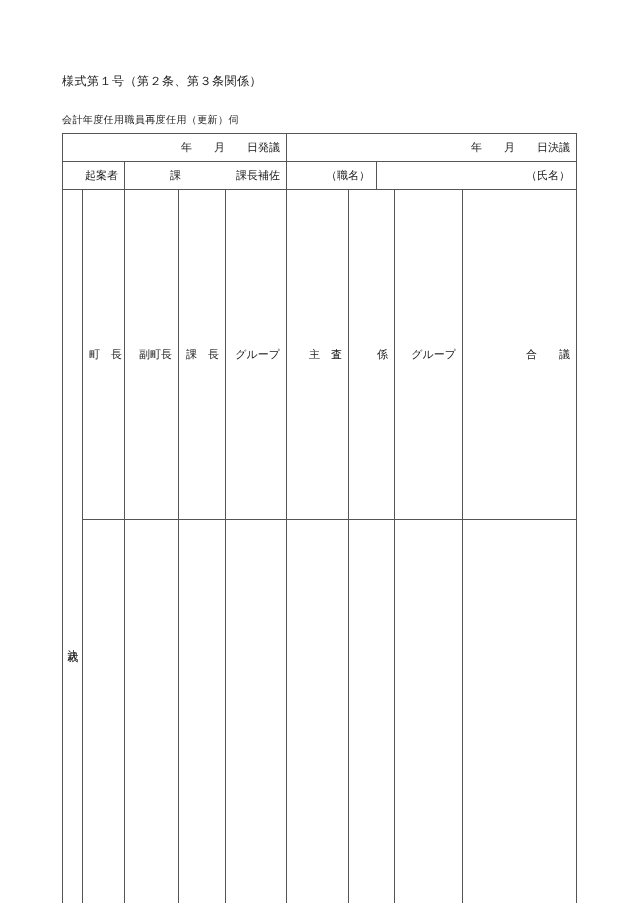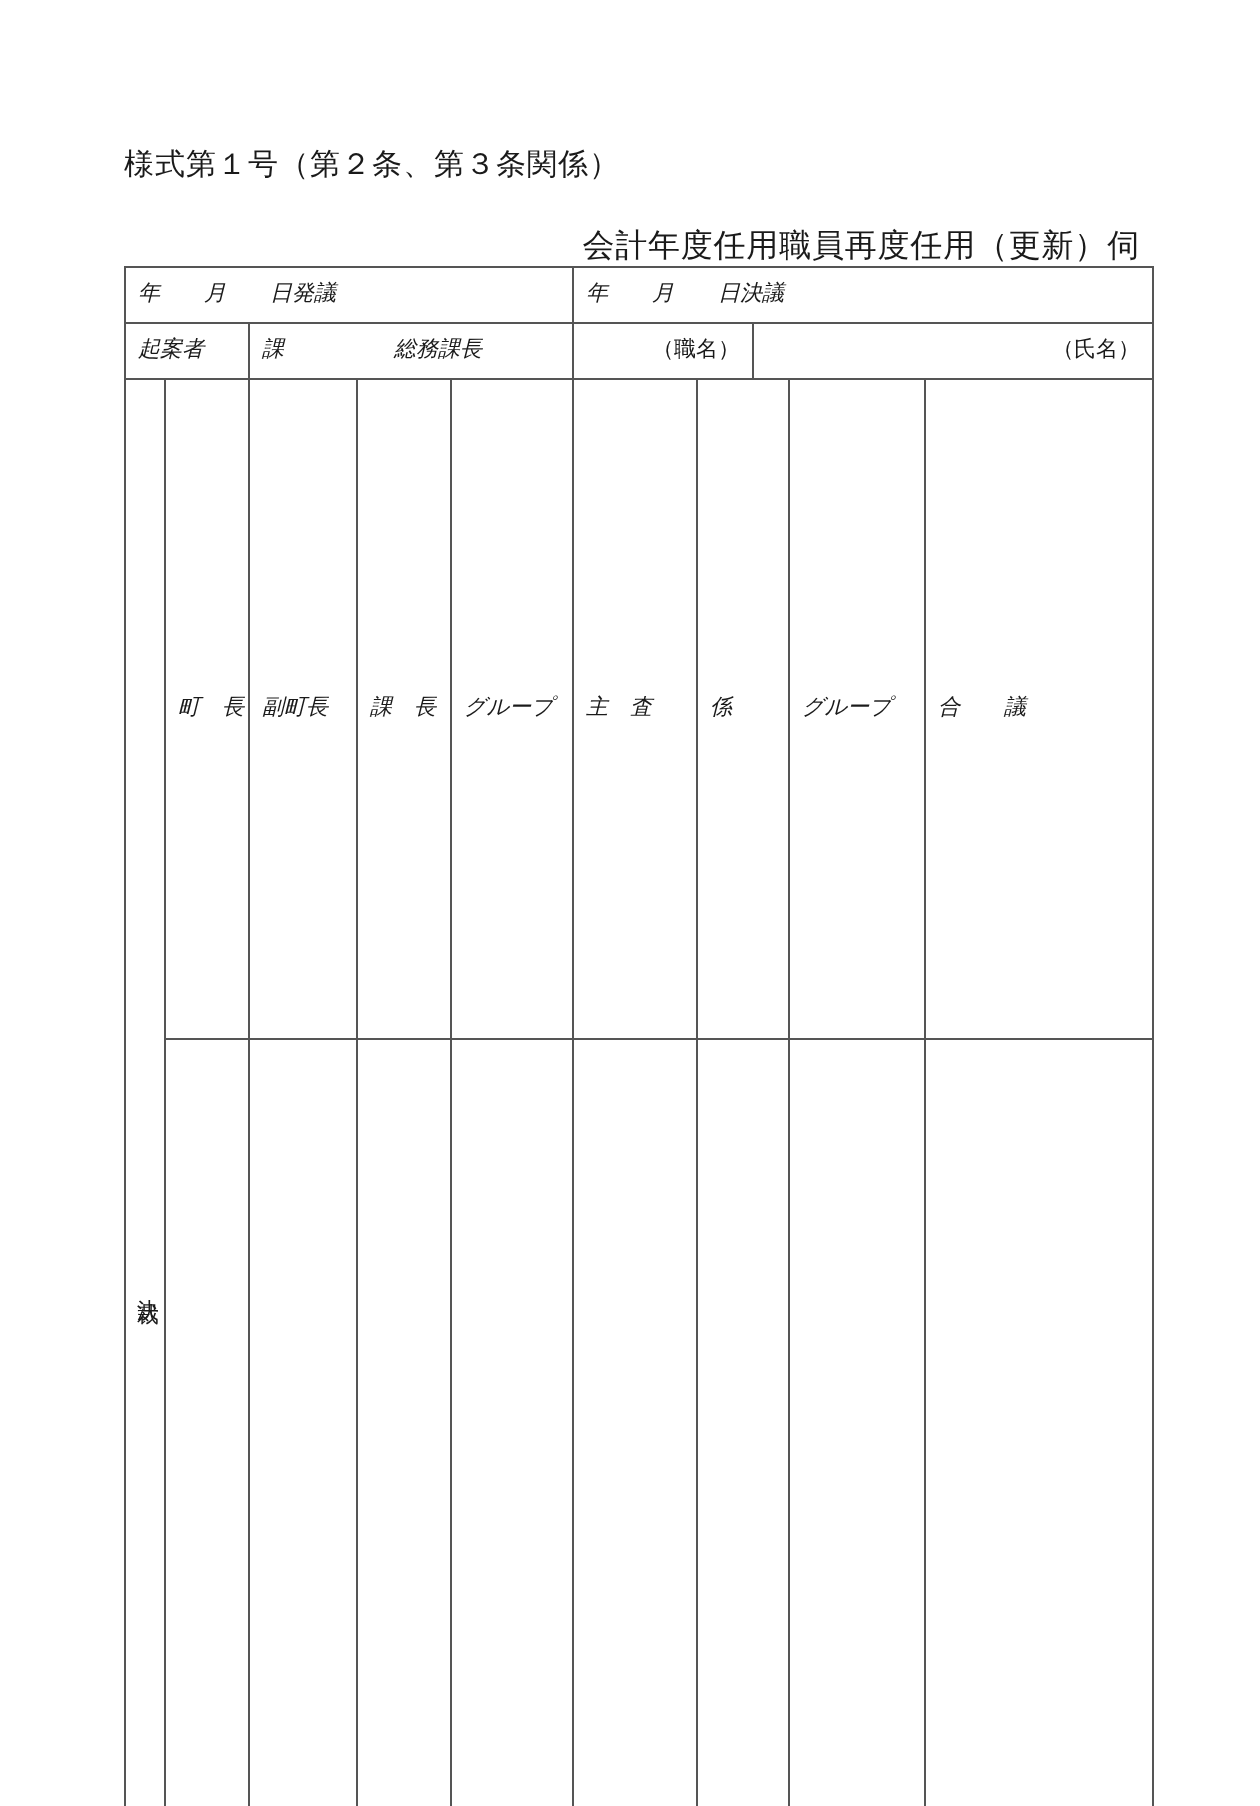--- a/index.html
+++ b/index.html
@@ -18,31 +18,31 @@
   .page {
     position: absolute;
     left: 0; top: 0;
     width: 630px;
     height: 903px;
   }
   .form-no {
     position: absolute;
     left: 62px;
     top: 73px;
-    font-size: 15px;
+    font-size: 12px;
     letter-spacing: 0.5px;
     white-space: nowrap;
   }
   .doc-title {
     position: absolute;
     left: 62px;
     top: 113px;
     width: 508px;
-    text-align: right;
-    font-size: 16px;
+    text-align: left;
+    font-size: 10px;
     letter-spacing: 0.4px;
     white-space: nowrap;
   }
 
   table.form {
     position: absolute;
     left: 62px;
     top: 133px;
     width: 508px;
     border-collapse: collapse;
@@ -54,21 +54,21 @@
     padding: 0;
     vertical-align: middle;
     line-height: 1.35;
   }
   .cell {
     padding: 3px 6px;
     box-sizing: border-box;
     white-space: nowrap;
     overflow: hidden;
   }
-  .c { text-align: left; font-style: italic; }
+  .c { text-align: right; }
   .l { text-align: right; }
 
   .h-row td { height: 27px; }
 
   
   .vert {
     writing-mode: vertical-rl;
     text-orientation: upright;
     margin: 0 auto;
     line-height: 1.15;
@@ -122,21 +122,21 @@
       <td colspan="8">
         <div class="cell c">年　　月　　日決議</div>
       </td>
     </tr>
 
     <tr class="h-row">
       <td colspan="2">
         <div class="cell c">起案者</div>
       </td>
       <td colspan="6">
-        <div class="cell c">課　　　　　総務課長</div>
+        <div class="cell c">課　　　　　課長補佐</div>
       </td>
       <td colspan="3">
         <div class="cell l">（職名）</div>
       </td>
       <td colspan="5">
         <div class="cell l">（氏名）</div>
       </td>
     </tr>
 
     <tr>

